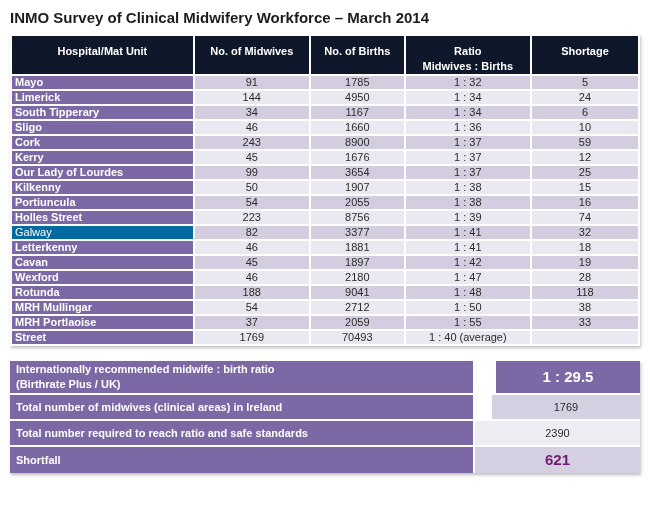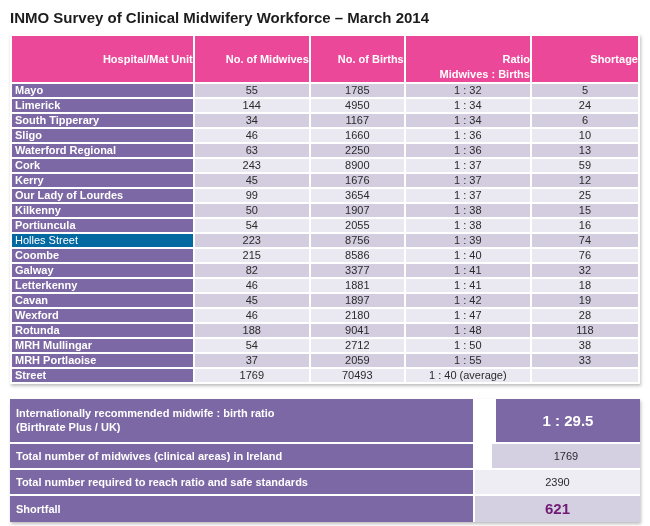--- a/index.html
+++ b/index.html
@@ -27,28 +27,28 @@
     box-shadow: 1px 2px 3px rgba(110,110,110,0.45);
     background: #ffffff;
   }
   .col-hospital { width: 179px; }
   .col-midwives { width: 113px; }
   .col-births   { width: 92px; }
   .col-ratio    { width: 123px; }
   .col-shortage { width: 105px; }
 
   table.main-table th {
-    background: #ec4899;
+    background: #0f172a;
     color: #ffffff;
     font-size: 11px;
     font-weight: 700;
     height: 34px;
     vertical-align: top;
-    padding-top: 16px;
-    text-align: right;
+    padding-top: 8px;
+    text-align: center;
     line-height: 1.35;
   }
   table.main-table td {
     height: 13px;
     font-size: 11px;
     line-height: 1.1;
     padding: 0 3px;
     color: #2b2b2b;
     text-align: center;
     white-space: nowrap;
@@ -80,21 +80,21 @@
     display: flex; flex-direction: column; justify-content: center;
   }
   .summary-value {
     flex: 1;
     margin-left: 2px;
     display: flex; align-items: center; justify-content: center;
     font-size: 11px;
     color: #2b2b2b;
     text-align: center;
   }
-  .row-ratio  { height: 43px; gap: 21px; }
+  .row-ratio  { height: 32px; gap: 21px; }
   .row-ratio .summary-value { background: #7C68A4; color: #ffffff; font-weight: 700; font-size: 15px; }
   .row-total  { height: 24px; gap: 17px; }
   .row-total .summary-value { background: #D5D0E1; }
   .row-required { height: 24px; }
   .row-required .summary-value { background: #EFEDF4; }
   .row-shortfall { height: 26px; }
   .row-shortfall .summary-value { background: #D5D0E1; font-weight: 700; font-size: 15px; color: #701a75; }
 </style>
 </head>
 <body>
@@ -119,21 +119,21 @@
         <th>
           <div>Ratio</div>
           <div>Midwives : Births</div>
         </th>
         <th>Shortage</th>
       </tr>
     </thead>
     <tbody>
         <tr>
       <td class="label-cell">Mayo</td>
-      <td>55</td>
+      <td>91</td>
       <td>1785</td>
       <td>1 : 32</td>
       <td>5</td>
     </tr>
         <tr>
       <td class="label-cell">Limerick</td>
       <td>144</td>
       <td>4950</td>
       <td>1 : 34</td>
       <td>24</td>
@@ -146,27 +146,20 @@
       <td>6</td>
     </tr>
         <tr>
       <td class="label-cell">Sligo</td>
       <td>46</td>
       <td>1660</td>
       <td>1 : 36</td>
       <td>10</td>
     </tr>
         <tr>
-      <td class="label-cell">Waterford Regional</td>
-      <td>63</td>
-      <td>2250</td>
-      <td>1 : 36</td>
-      <td>13</td>
-    </tr>
-        <tr>
       <td class="label-cell">Cork</td>
       <td>243</td>
       <td>8900</td>
       <td>1 : 37</td>
       <td>59</td>
     </tr>
         <tr>
       <td class="label-cell">Kerry</td>
       <td>45</td>
       <td>1676</td>
@@ -195,27 +188,20 @@
       <td>16</td>
     </tr>
         <tr>
       <td class="label-cell">Holles Street</td>
       <td>223</td>
       <td>8756</td>
       <td>1 : 39</td>
       <td>74</td>
     </tr>
         <tr>
-      <td class="label-cell">Coombe</td>
-      <td>215</td>
-      <td>8586</td>
-      <td>1 : 40</td>
-      <td>76</td>
-    </tr>
-        <tr>
       <td class="label-cell">Galway</td>
       <td>82</td>
       <td>3377</td>
       <td>1 : 41</td>
       <td>32</td>
     </tr>
         <tr>
       <td class="label-cell">Letterkenny</td>
       <td>46</td>
       <td>1881</td>

